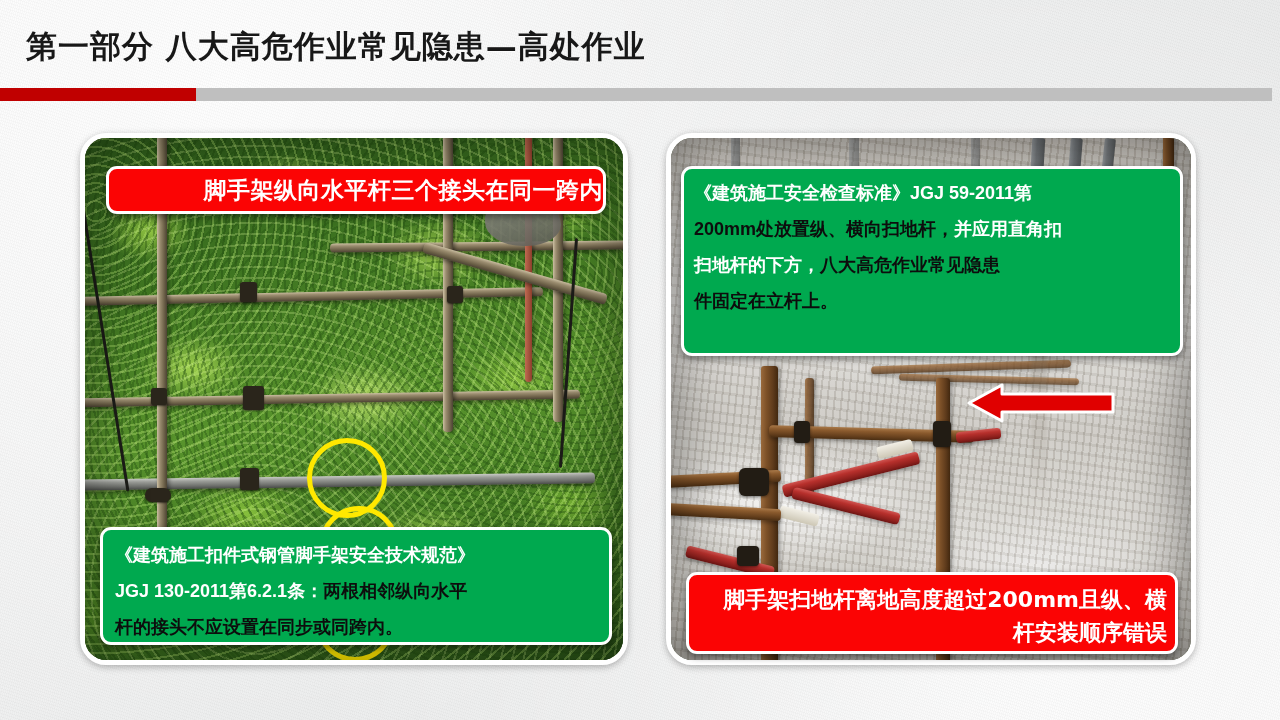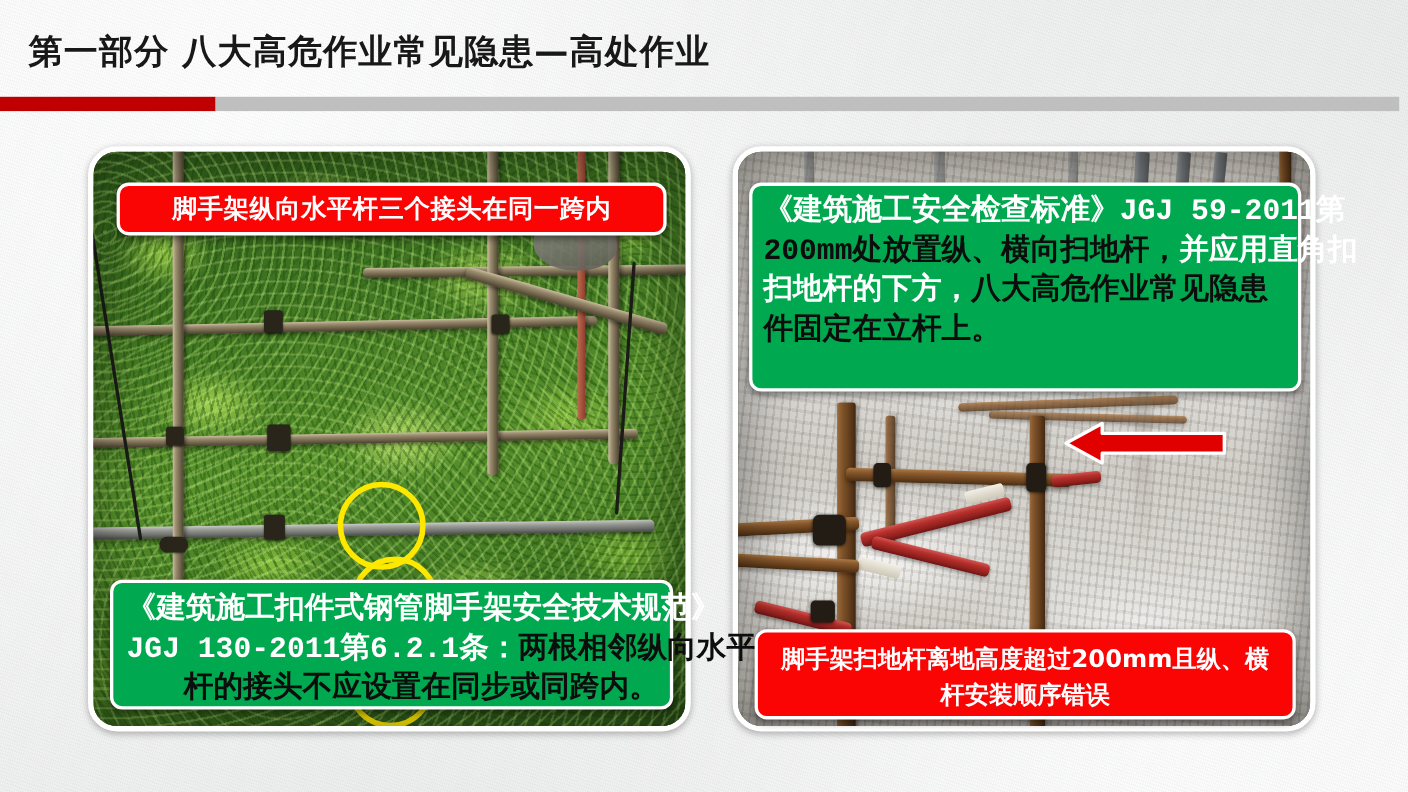--- a/index.html
+++ b/index.html
@@ -136,45 +136,45 @@
   
   #red-arrow{position:absolute;left:966px;top:381px;width:150px;height:44px;z-index:9;}
 
   
   .callout{
     position:absolute;box-sizing:border-box;
     border:3px solid #ffffff;border-radius:11px;
     box-shadow:0 3px 7px rgba(0,0,0,.45);
     z-index:8;
     font-family:"DejaVu Sans","Liberation Sans",sans-serif;
-    text-align:center;
+    text-align:right;
   }
   .callout.red{background:#fb0404;color:#ffffff;font-weight:bold;}
   .callout.green{background:#00a94f;}
 
   #left-red-callout{
     left:106px;top:166px;width:500px;height:48px;
     font-size:23px;line-height:42px;letter-spacing:.5px;
   }
   #left-green-callout{
     left:100px;top:527px;width:512px;height:118px;
-    padding:7px 10px 0 12px;text-align:right;
+    padding:7px 10px 0 12px;text-align:left;
   }
   #right-green-callout{
     left:681px;top:166px;width:502px;height:190px;
     padding:6px 10px 0 10px;text-align:left;
   }
   #right-red-callout{
     left:686px;top:572px;width:492px;height:82px;
     padding:8px 8px 0 8px;font-size:22px;line-height:33px;
   }
 
   .gline{
-    font-size:27px;line-height:36px;white-space:nowrap;
-    font-family:Liberation Mono, monospace;
+    font-size:18px;line-height:36px;white-space:nowrap;
+    font-family:Liberation Sans, sans-serif;
   }
   .w{color:#ffffff;font-weight:bold;}
   .k{color:#0d0d0d;font-weight:bold;}
   .rline{white-space:nowrap;}
 </style>
 </head>
 <body>
 
 <div id="slide">
 

